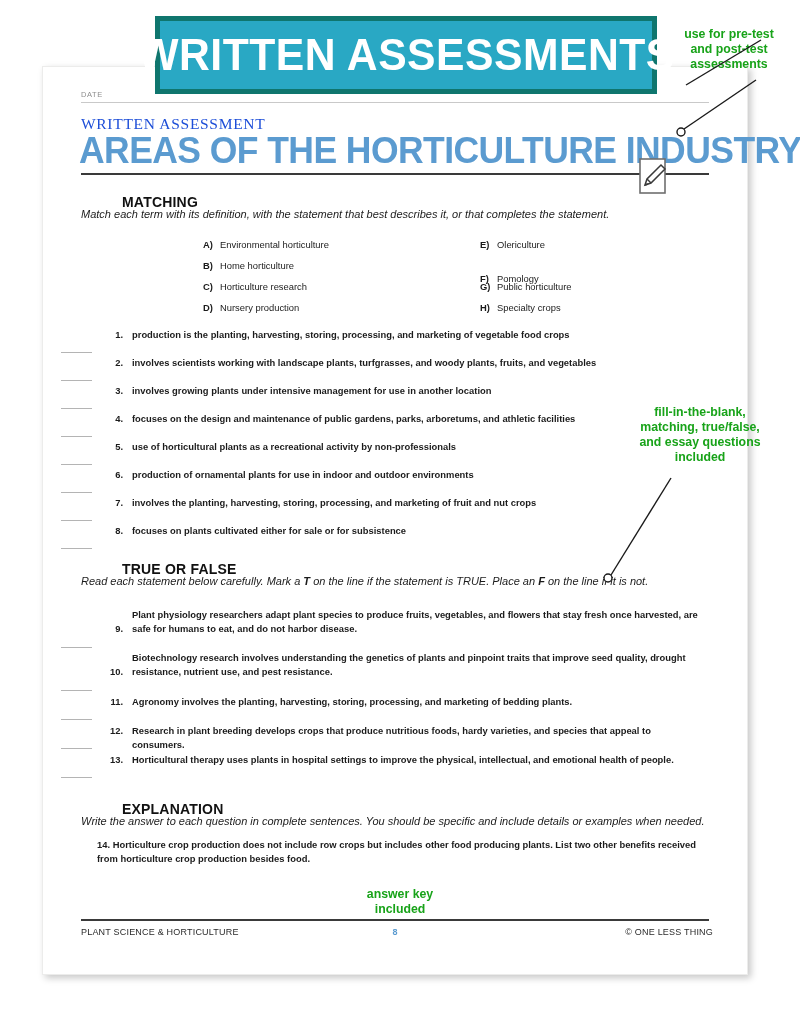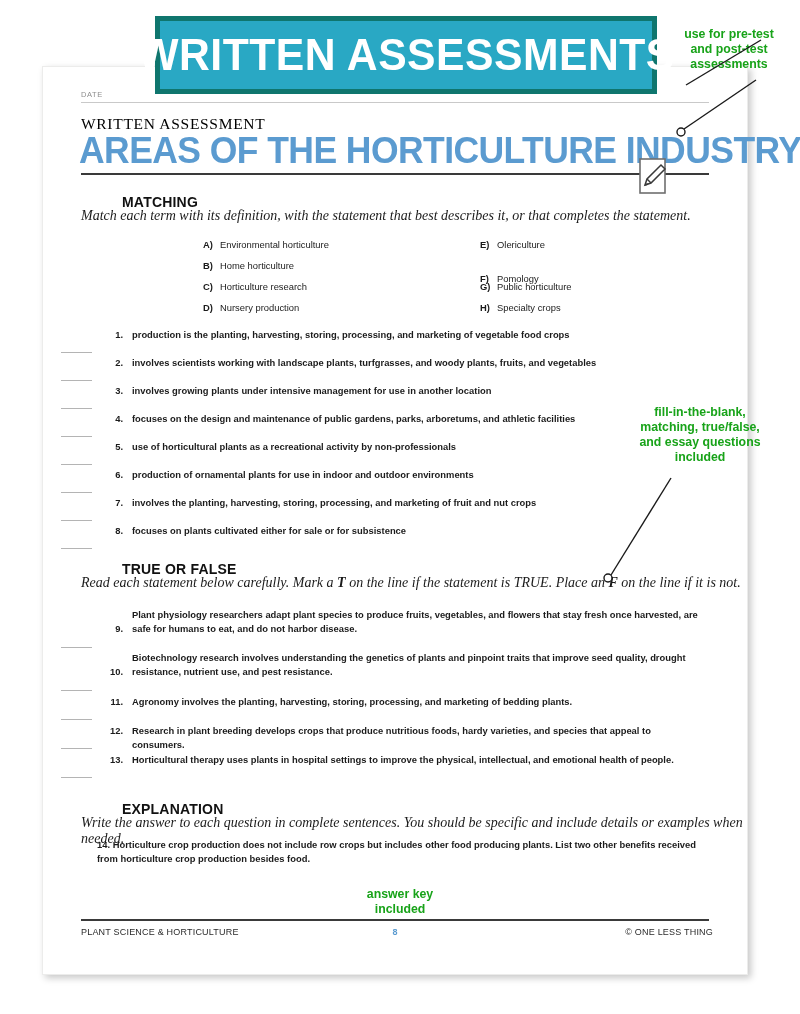--- a/index.html
+++ b/index.html
@@ -31,21 +31,21 @@
     font-family: "Liberation Sans", sans-serif;
   }
   .date-rule {
     position: absolute; left: 0; right: 0; bottom: 0; height: 1px; background: #c9c9c9;
   }
 
   
   .hdr-sub {
     position: absolute; left: 38px; top: 48px;
     font-family: "Liberation Serif", serif;
-    font-size: 15.5px; letter-spacing: 0.7px; color: #000000;
+    font-size: 15.5px; letter-spacing: 0.7px; color: #1d4ed8;
   }
   .hdr-title {
     position: absolute; left: 36px; top: 64px;
     font-family: "Liberation Sans Narrow","Liberation Sans", sans-serif;
     font-size: 37px; font-weight: bold; line-height: 40px;
     letter-spacing: -0.6px; color: #5b9bd0;
     transform: scaleX(0.96); transform-origin: left top;
     white-space: nowrap;
   }
   .hdr-rule {
@@ -56,22 +56,22 @@
   .pencil-icon {
     position: absolute; left: 594px; top: 88px; width: 34px; height: 42px;
   }
 
   
   .sec-head {
     position: absolute; font-size: 14px; font-weight: bold;
     letter-spacing: 0.2px; color: #111; margin-left: 41px;
   }
   .sec-instr {
-    position: absolute; font-size: 14px; font-style: italic; color: #1b1b1b;
-    font-family: Liberation Serif, serif;
+    position: absolute; font-size: 11px; font-style: italic; color: #1b1b1b;
+    font-family: Liberation Sans, sans-serif;
   }
   .sec-instr b { font-weight: bold; font-style: italic; }
 
   
   .opt {
     position: absolute; font-size: 9.4px; color: #1b1b1b; white-space: nowrap;
   }
   .opt .ltr {
     display: inline-block; width: 17px; font-weight: bold;
   }

